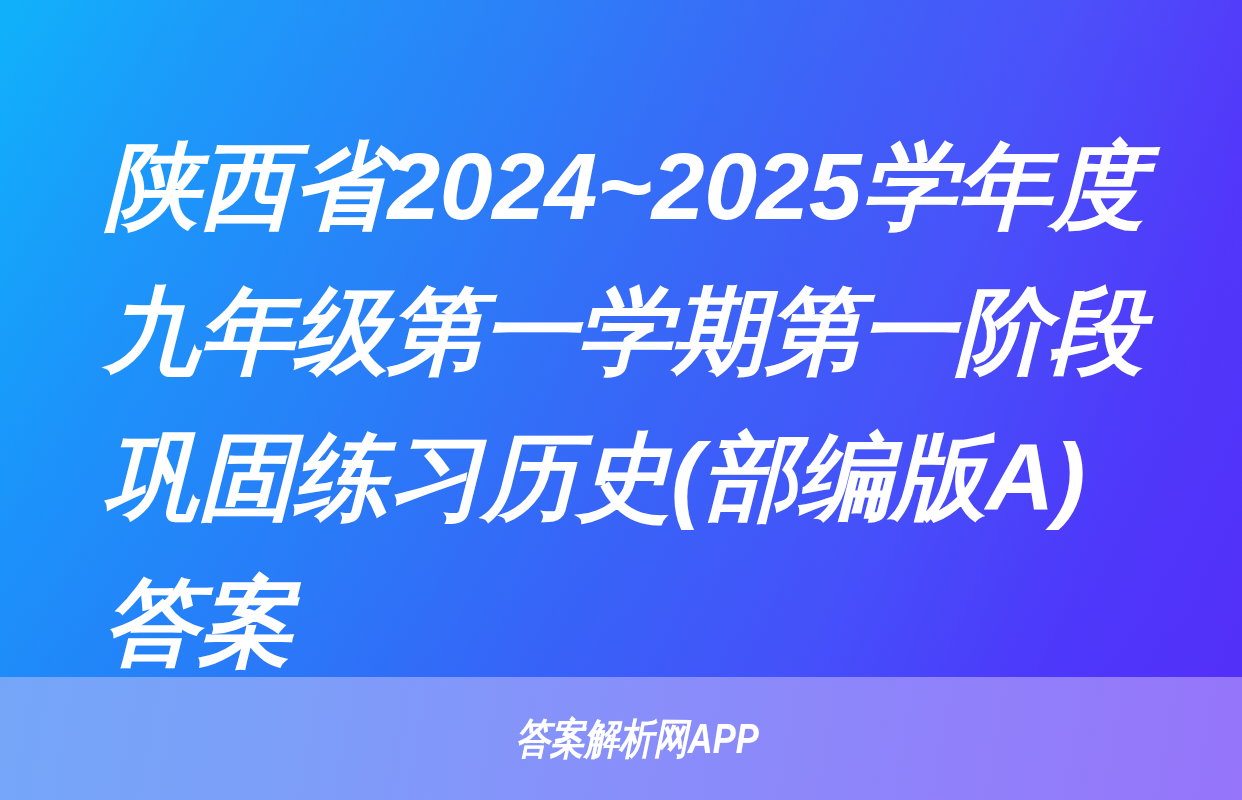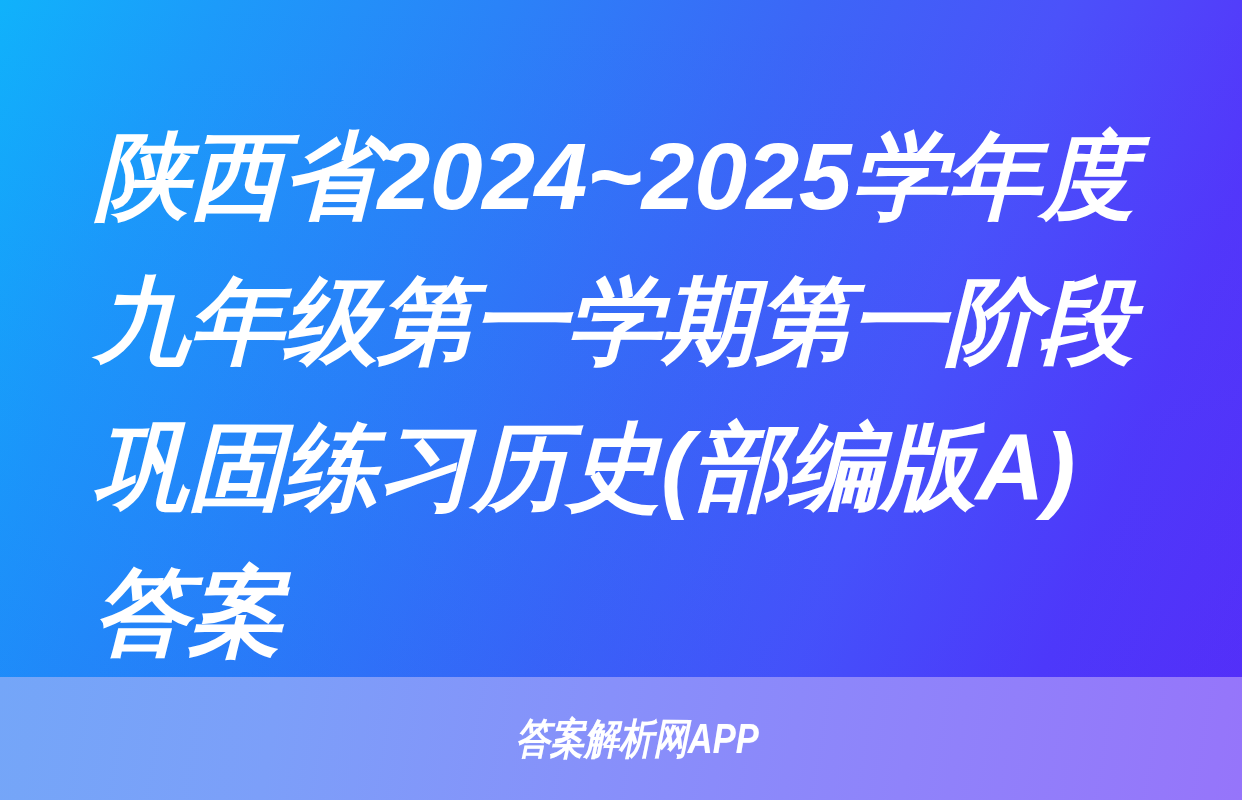--- a/index.html
+++ b/index.html
@@ -51,21 +51,21 @@
     position: absolute;
     left: 0;
     top: 0;
     width: 1242px;
     height: 800px;
     box-sizing: border-box;
     padding: 96px 74px 0 86px;
   }
 
   .poster-title {
-    margin: 8px;
+    margin: 18px;
     color: #ffffff;
     font-size: 95px;
     line-height: 1.53;
     font-weight: 700;
     font-style: italic;
     letter-spacing: -0.5px;
     word-break: break-all;
     text-align: left;
     white-space: normal;
   }

